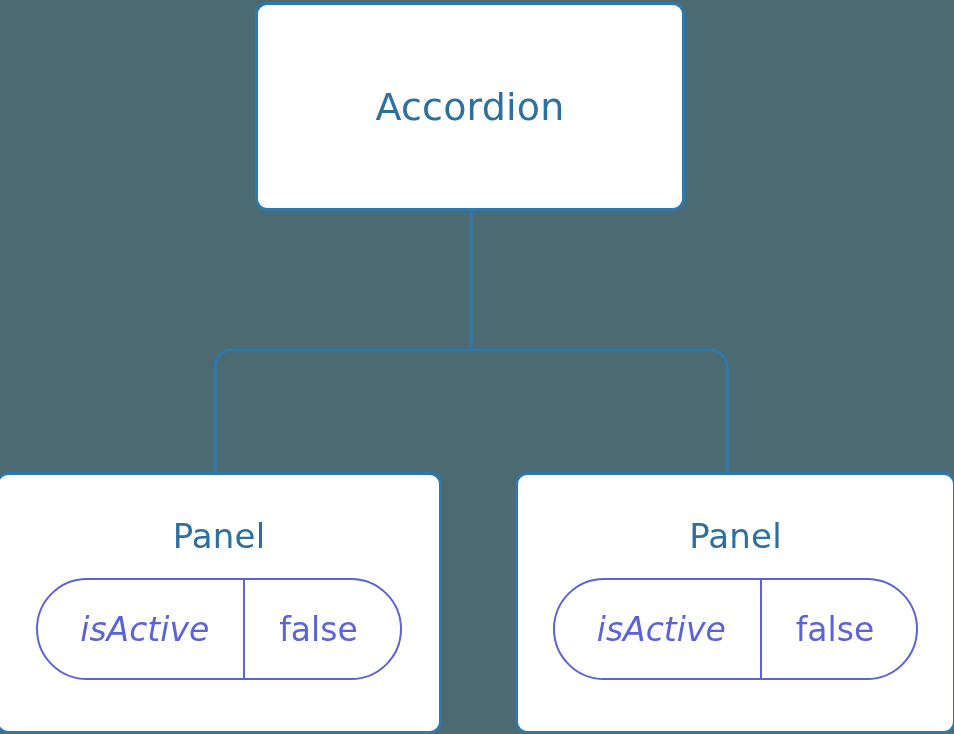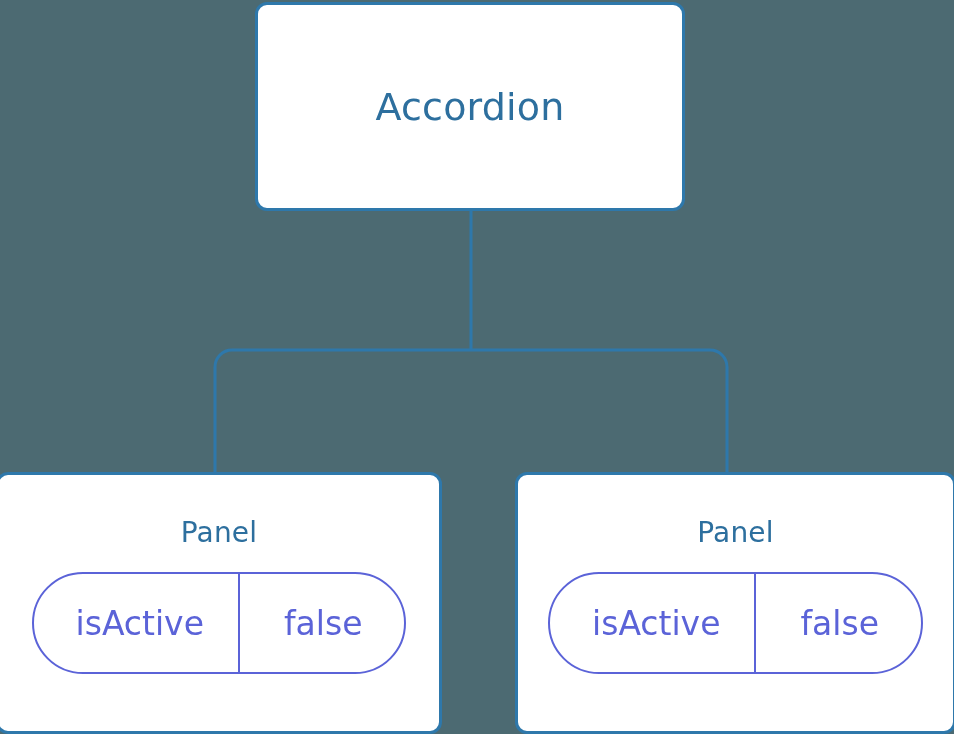--- a/index.html
+++ b/index.html
@@ -66,21 +66,21 @@
   }
   #node-panel-left {
     left: -4px;
     width: 446px;
   }
   #node-panel-right {
     left: 515px;
     width: 441px;
   }
   .panel-node .node-title {
-    font-size: 28px;
+    font-size: 34px;
     line-height: 1;
   }
 
   .prop-pill {
     margin-top: 25px;
     height: 102px;
     border: 2px solid #5b63d8;
     border-radius: 51px;
     box-sizing: border-box;
     display: flex;
@@ -92,23 +92,24 @@
     align-items: center;
     justify-content: center;
     color: #5b63d8;
     font-size: 33px;
     white-space: nowrap;
     box-sizing: border-box;
   }
   .prop-key {
     padding: 0 34px 0 42px;
     border-right: 2px solid #5b63d8;
+    font-style: italic;
   }
   .prop-val {
-    padding: 0 42px 0 44px;
+    padding: 0 42px 0 34px;
   }
 </style>
 </head>
 <body>
 
 <div id="stage">
 
   <svg id="edges" viewBox="0 0 954 734" width="954" height="734">
     <path d="M 471 211 L 471 350" fill="none" stroke="#2e78ab" stroke-width="3"></path>
     <path d="M 471 350 L 232 350 A 17 17 0 0 0 215 367 L 215 474" fill="none" stroke="#2e78ab" stroke-width="3"></path>

